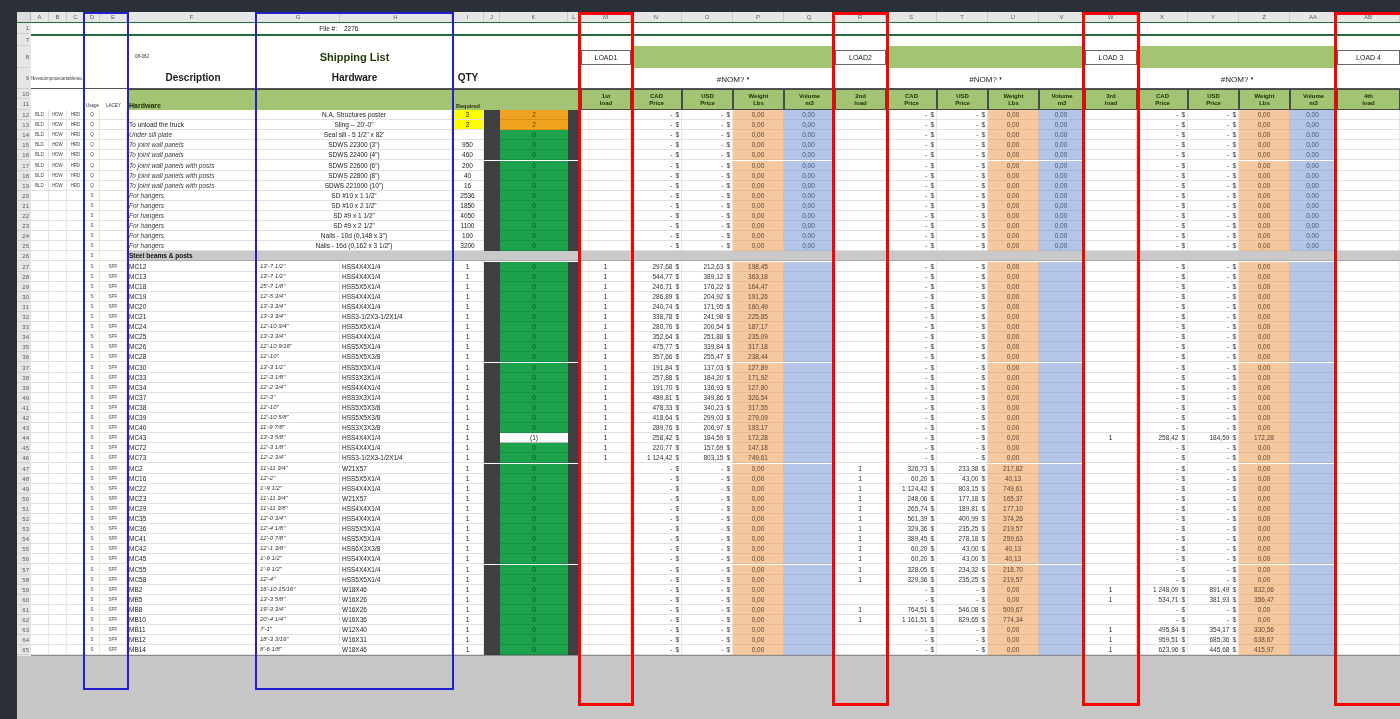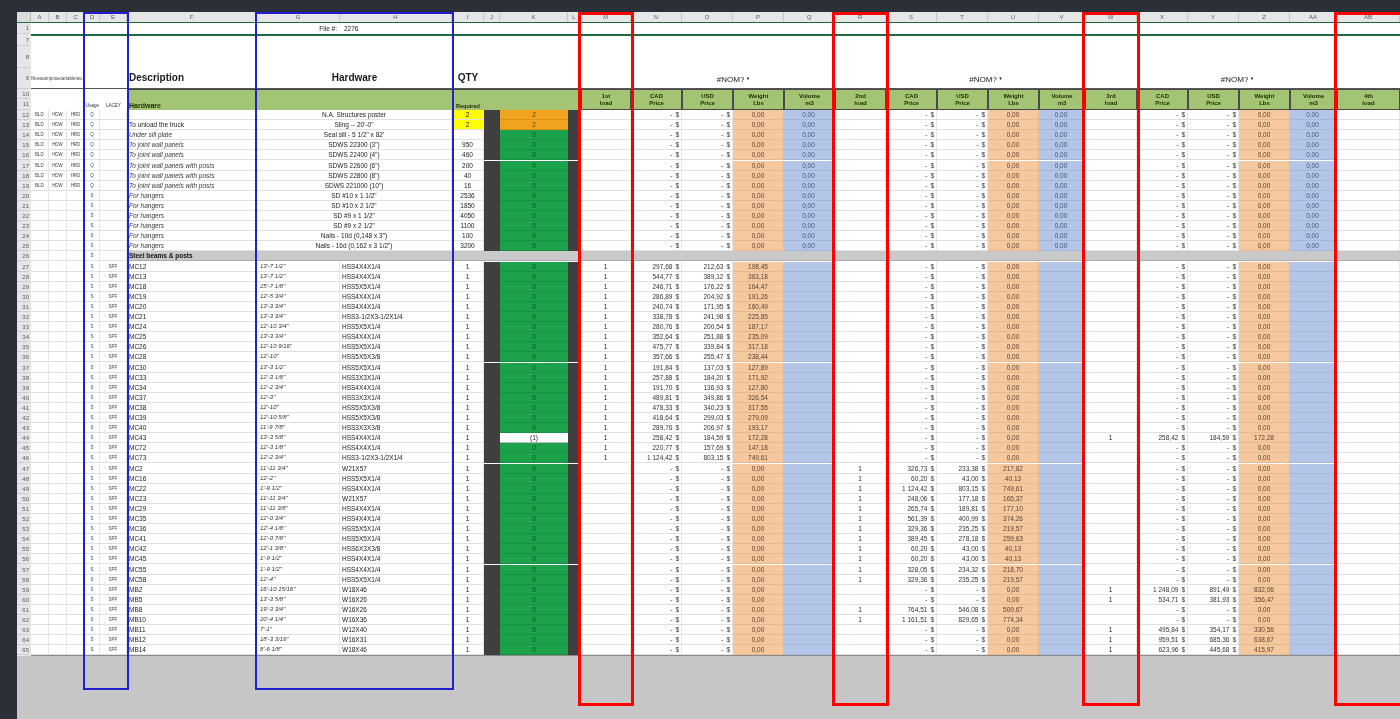--- a/index.html
+++ b/index.html
@@ -23,21 +23,21 @@
   #band8{top:23px;height:22px;}
   #band9{top:45px;height:21px;border-bottom:1px solid #555;box-sizing:border-box;}
   #band10{top:66px;height:21px;}
   #rows{position:absolute;left:0;top:87px;width:1369px;}
   .green{background:#a3c573;}
   .title{font-size:11px;font-weight:bold;color:#1f3b08;text-align:center;line-height:22px;background:transparent;}
   .doccode{font-size:4.5px;color:#2f2f2f;line-height:22px;padding-left:8px;background:transparent;display:flex;align-items:flex-end;}
   .tag{top:4px !important;height:15px !important;line-height:14px;background:#fff;border:1px solid #666;font-size:7px;text-align:center;color:#222;}
   .note{font-size:4.5px;color:#444;line-height:21px;white-space:nowrap;}
   .h9{font-size:10px;font-weight:bold;color:#1a1a1a;line-height:20px;}
-  .h9l{padding-left:2px;text-align:left;}
+  .h9l{padding-left:2px;text-align:center;}
   .h9c{text-align:center;}
   .nom{font-size:8px;color:#222;text-align:center;line-height:20px;}
   .nom .nom-arrow{font-size:5px;vertical-align:2px;color:#111;}
   .blabel{display:flex;align-items:flex-end;font-weight:bold;color:#1c2b00;}
   .hw-label{font-size:7px;padding-left:2px;padding-bottom:1px;}
   .req-label{font-size:5.5px;justify-content:center;padding-bottom:1px;}
   .de-label{display:flex;align-items:flex-end;justify-content:center;font-size:4.5px;color:#333;padding-bottom:2px;}
   .hc{background:#a3c573;border:1px solid #4a4a4a;display:flex;flex-direction:column;justify-content:center;align-items:center;font-size:6px;font-weight:bold;line-height:1.15;color:#1c2b00;}
   .gtop{border-top:1px solid #444;}
   
@@ -165,20 +165,33 @@
     </div>
 
   <div id="body">
 
     <div class="band" id="r1">
       <div class="bc filelabel" style="left: 226px; width: 83px;">File #:</div>
       <div class="bc filevalue" style="left: 309px; width: 112px;">2276</div>
     </div>
     <div id="freeze"></div>
 
+    <div class="band" id="band8">
+      <div class="bc green doccode" style="left: 96px; width: 454px;">
+          <span>08-062</span>
+        </div>
+      <div class="bc title" style="left: 226px; width: 195px;">Shipping List</div>
+      <div class="bc green" style="left: 600px; width: 204px;"></div>
+      <div class="bc green" style="left: 855px; width: 199px;"></div>
+      <div class="bc green" style="left: 1106px; width: 200px;"></div>
+      <div class="bc tag" style="left: 550px; width: 50px;">LOAD1</div>
+      <div class="bc tag" style="left: 804px; width: 51px;">LOAD2</div>
+      <div class="bc tag" style="left: 1054px; width: 52px;">LOAD 3</div>
+      <div class="bc tag" style="left: 1306px; width: 63px;">LOAD 4</div>
+    </div>
 
     <div class="band" id="band9">
       <div class="bc note" style="left: 0px; width: 54px;">Niveauimposecartablerau</div>
       <div class="bc h9 h9l" style="left: 96px; width: 130px;">Description</div>
       <div class="bc h9 h9c" style="left: 226px; width: 195px;">Hardware</div>
       <div class="bc h9 h9c" style="left: 421px; width: 32px;">QTY</div>
       <div class="bc nom" style="left: 600px; width: 204px;"><span>#NOM?</span> <span class="nom-arrow">▾</span></div>
       <div class="bc nom" style="left: 855px; width: 199px;"><span>#NOM?</span> <span class="nom-arrow">▾</span></div>
       <div class="bc nom" style="left: 1106px; width: 200px;"><span>#NOM?</span> <span class="nom-arrow">▾</span></div>
     </div>

